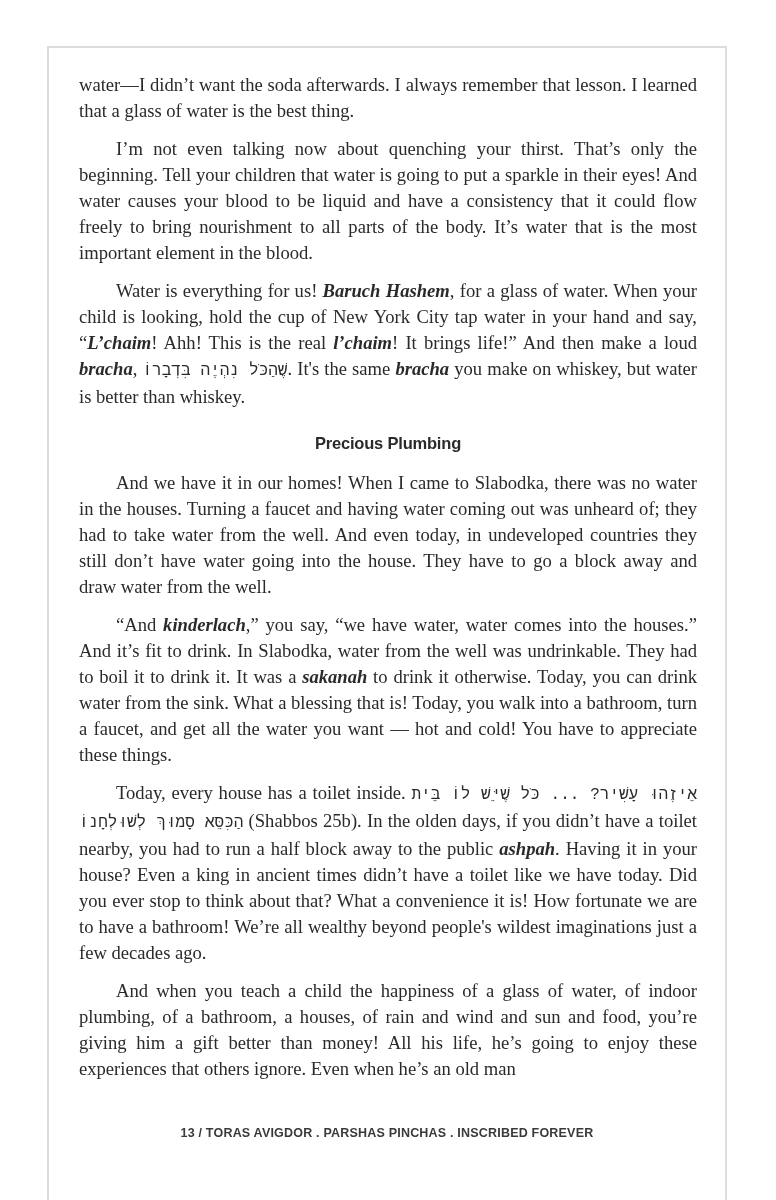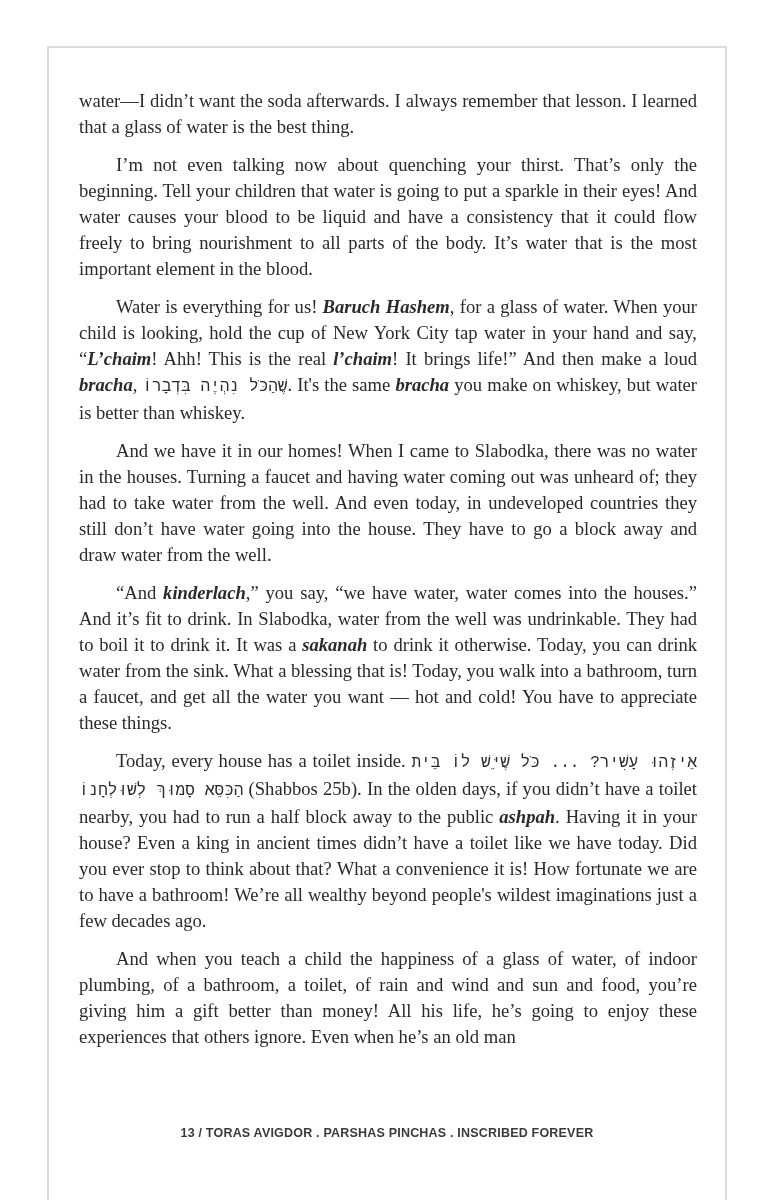--- a/index.html
+++ b/index.html
@@ -2,21 +2,21 @@
 <html><head>
 <meta charset="utf-8">
 <style>
   html, body { margin: 0; padding: 0; background: #ffffff; }
   body { width: 776px; height: 1200px; position: relative; overflow: hidden; }
   .page {
     position: absolute; left: 47px; top: 46px; width: 680px; height: 1170px;
     border: 2px solid #dcdcdc; border-bottom: none; box-sizing: border-box; background: #fff;
   }
   .content {
-    position: absolute; left: 79px; top: 88px; width: 618px;
+    position: absolute; left: 79px; top: 72px; width: 618px;
     font-family: "Liberation Serif", "DejaVu Serif", serif;
     font-size: 18.6px; line-height: 26px; color: #2a2a2a;
     text-align: justify; hyphens: none;
   }
   .content p { margin: 0 0 12px 0; text-indent: 37px; }
   .content p.first { text-indent: 0; }
   .content em { font-style: italic; font-weight: bold; }
   .heb { font-family: Liberation Mono, monospace; font-size: 16px; unicode-bidi: isolate; direction: rtl; }
   h2.section {
     font-family: "Liberation Sans", "DejaVu Sans", sans-serif; font-weight: bold;
@@ -33,23 +33,24 @@
 
 <div class="page"></div>
 
 <div class="content">
   <p class="first"><span>water—I didn’t want the soda afterwards. I always remember that lesson. I learned that a glass of water is the best thing.</span></p>
 
   <p><span>I’m not even talking now about quenching your thirst. That’s only the beginning. Tell your children that water is going to put a sparkle in their eyes! And water causes your blood to be liquid and have a consistency that it could flow freely to bring nourishment to all parts of the body. It’s water that is the most important element in the blood.</span></p>
 
   <p><span>Water is everything for us! </span><em>Baruch Hashem</em><span>, for a glass of water. When your child is looking, hold the cup of New York City tap water in your hand and say, “</span><em>L’chaim</em><span>! Ahh! This is the real </span><em>l’chaim</em><span>! It brings life!” And then make a loud </span><em>bracha</em><span>, </span><span class="heb" dir="rtl">שֶׁהַכֹּל נִהְיֶה בִּדְבָרוֹ</span><span>. It's the same </span><em>bracha</em><span> you make on whiskey, but water is better than whiskey.</span></p>
 
+  <h2 class="section">Precious Plumbing</h2>
 
   <p><span>And we have it in our homes! When I came to Slabodka, there was no water in the houses. Turning a faucet and having water coming out was unheard of; they had to take water from the well. And even today, in undeveloped countries they still don’t have water going into the house. They have to go a block away and draw water from the well.</span></p>
 
   <p><span>“And </span><em>kinderlach</em><span>,” you say, “we have water, water comes into the houses.” And it’s fit to drink. In Slabodka, water from the well was undrinkable. They had to boil it to drink it. It was a </span><em>sakanah</em><span> to drink it otherwise. Today, you can drink water from the sink. What a blessing that is! Today, you walk into a bathroom, turn a faucet, and get all the water you want — hot and cold! You have to appreciate these things.</span></p>
 
   <p><span>Today, every house has a toilet inside. </span><span class="heb" dir="rtl">אֵיזֶהוּ עָשִׁיר? ... כֹּל שֶׁיֵּשׁ לוֹ בֵּית הַכִּסֵּא סָמוּךְ לְשׁוּלְחָנוֹ</span><span> (Shabbos 25b). In the olden days, if you didn’t have a toilet nearby, you had to run a half block away to the public </span><em>ashpah</em><span>. Having it in your house? Even a king in ancient times didn’t have a toilet like we have today. Did you ever stop to think about that? What a convenience it is! How fortunate we are to have a bathroom! We’re all wealthy beyond people's wildest imaginations just a few decades ago.</span></p>
 
-  <p><span>And when you teach a child the happiness of a glass of water, of indoor plumbing, of a bathroom, a toilet, of rain and wind and sun and food, you’re giving him a gift better than money! All his life, he’s going to enjoy these experiences that others ignore. Even when he’s an old man</span></p>
+  <p><span>And when you teach a child the happiness of a glass of water, of indoor plumbing, of a bathroom, a houses, of rain and wind and sun and food, you’re giving him a gift better than money! All his life, he’s going to enjoy these experiences that others ignore. Even when he’s an old man</span></p>
 </div>
 
 <div class="footer">13 / TORAS AVIGDOR . PARSHAS PINCHAS . INSCRIBED FOREVER</div>
 
 </body></html>

